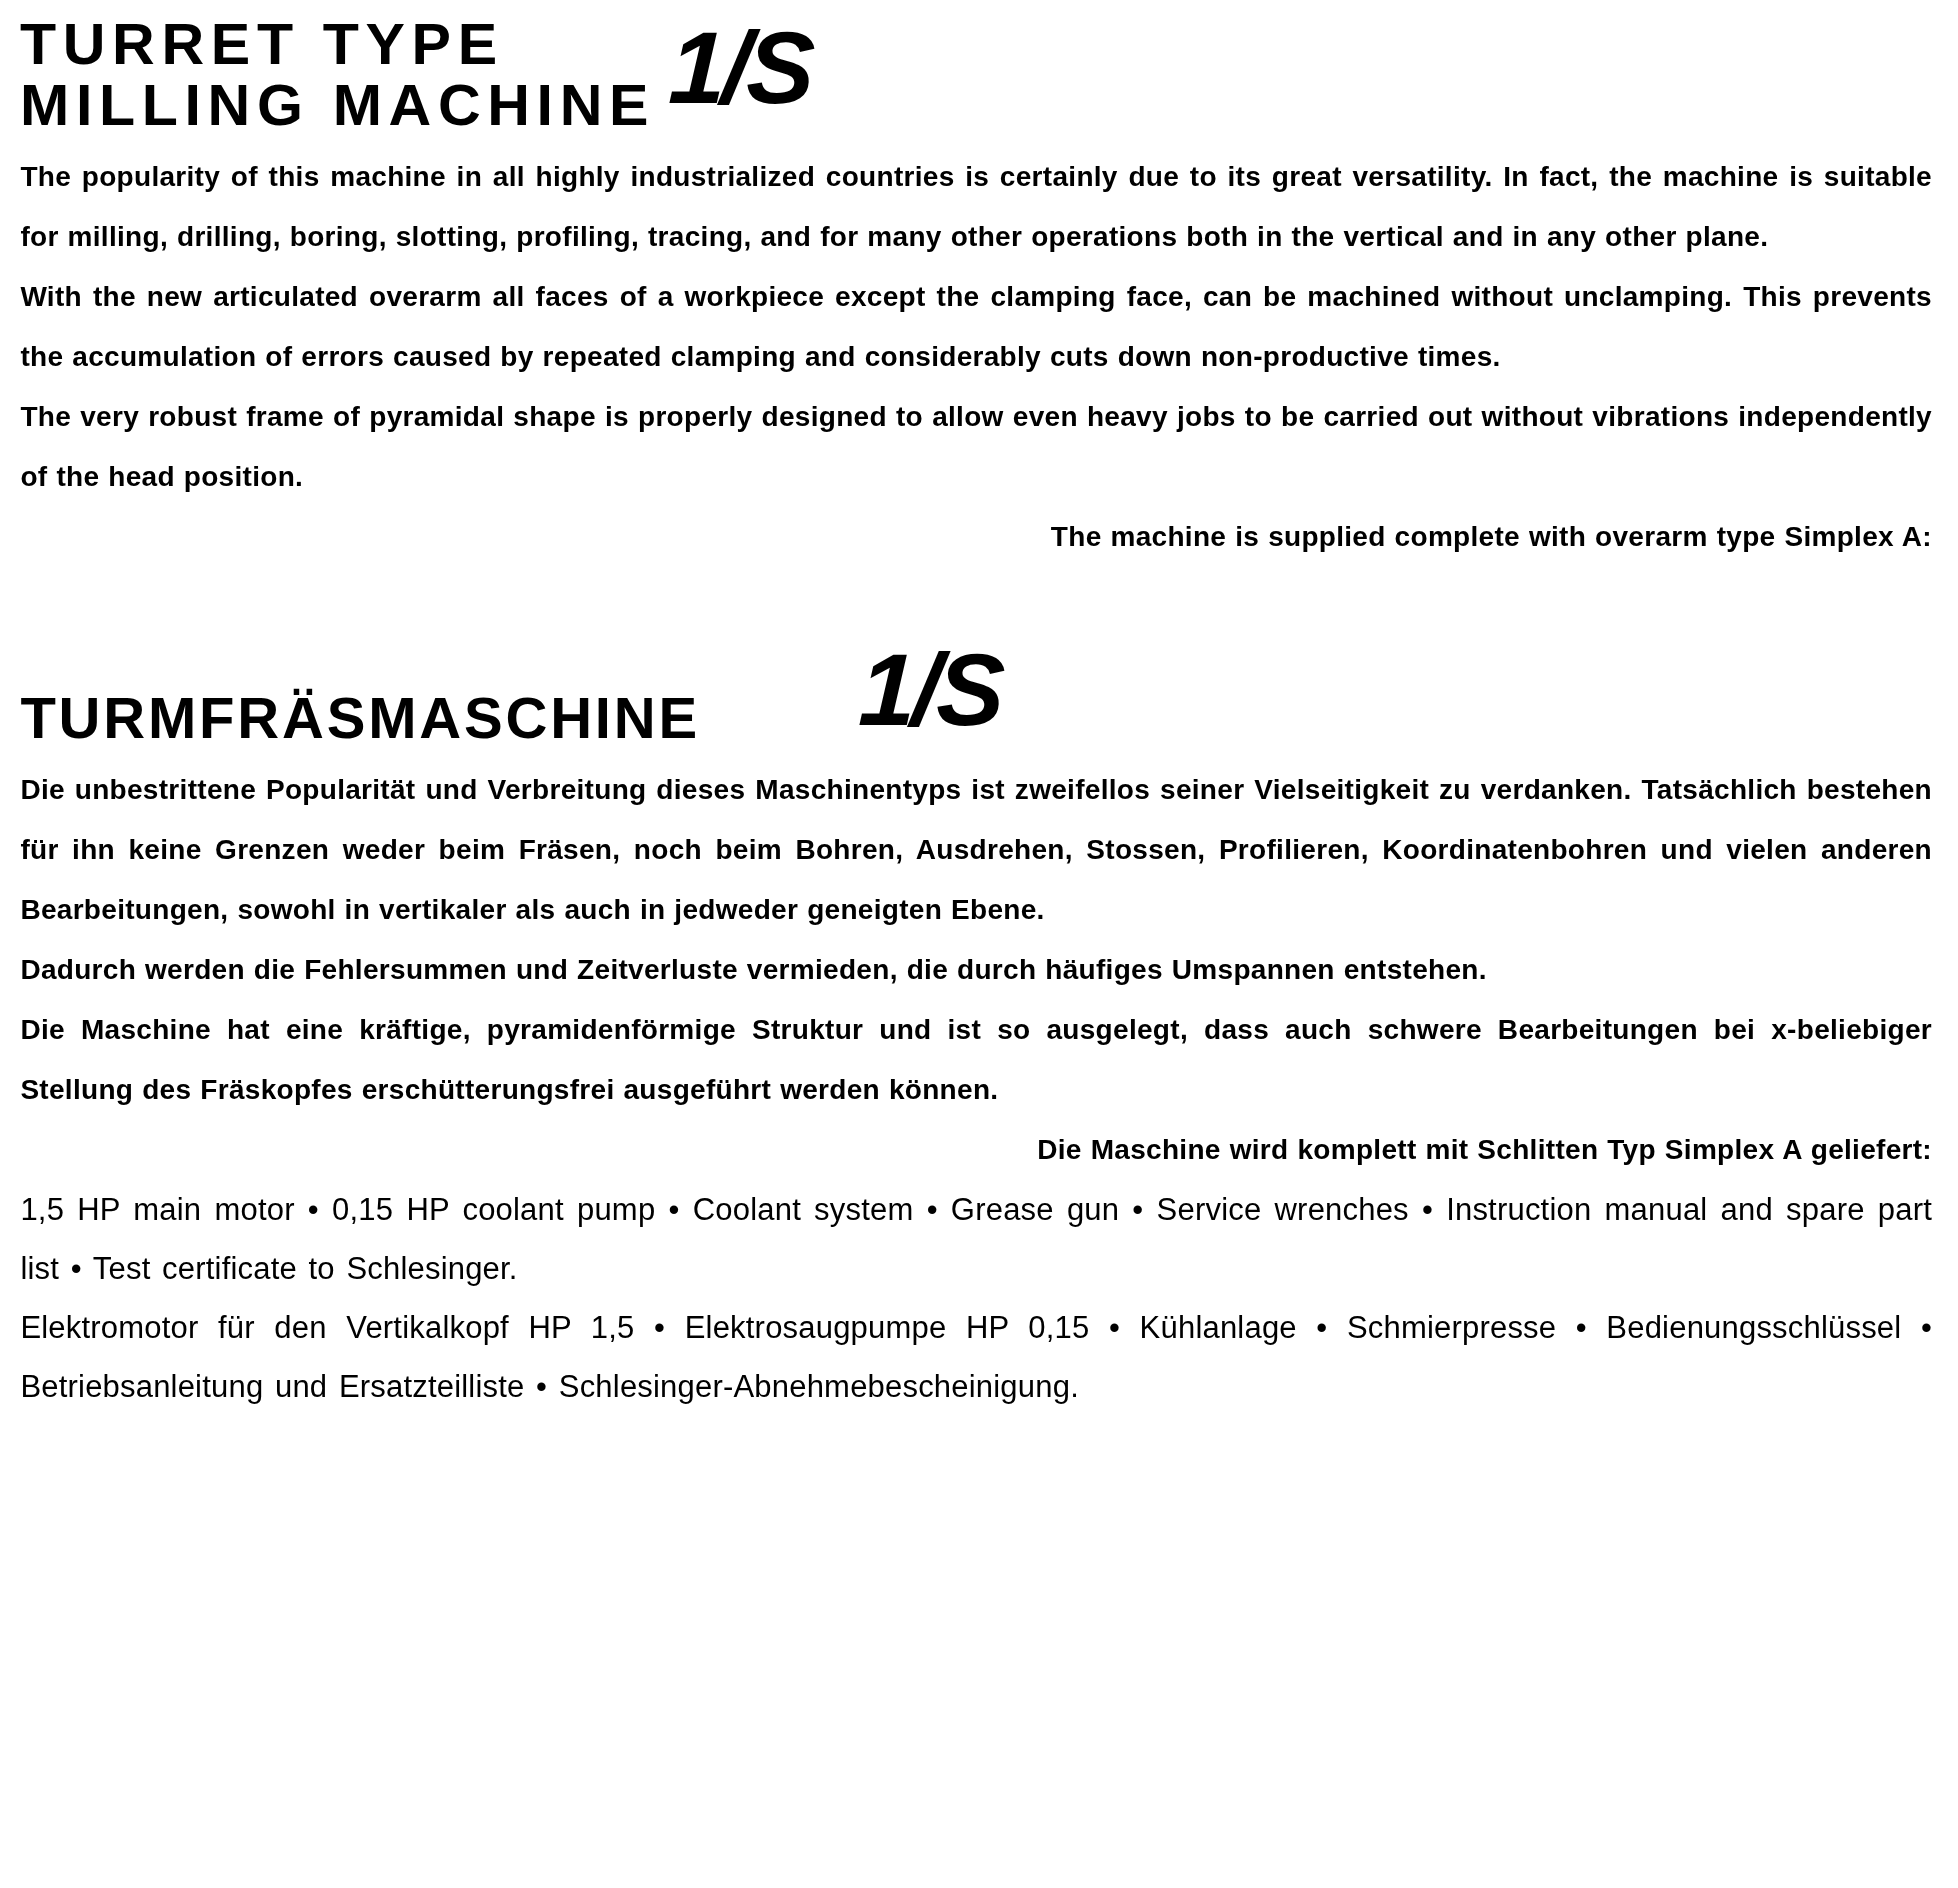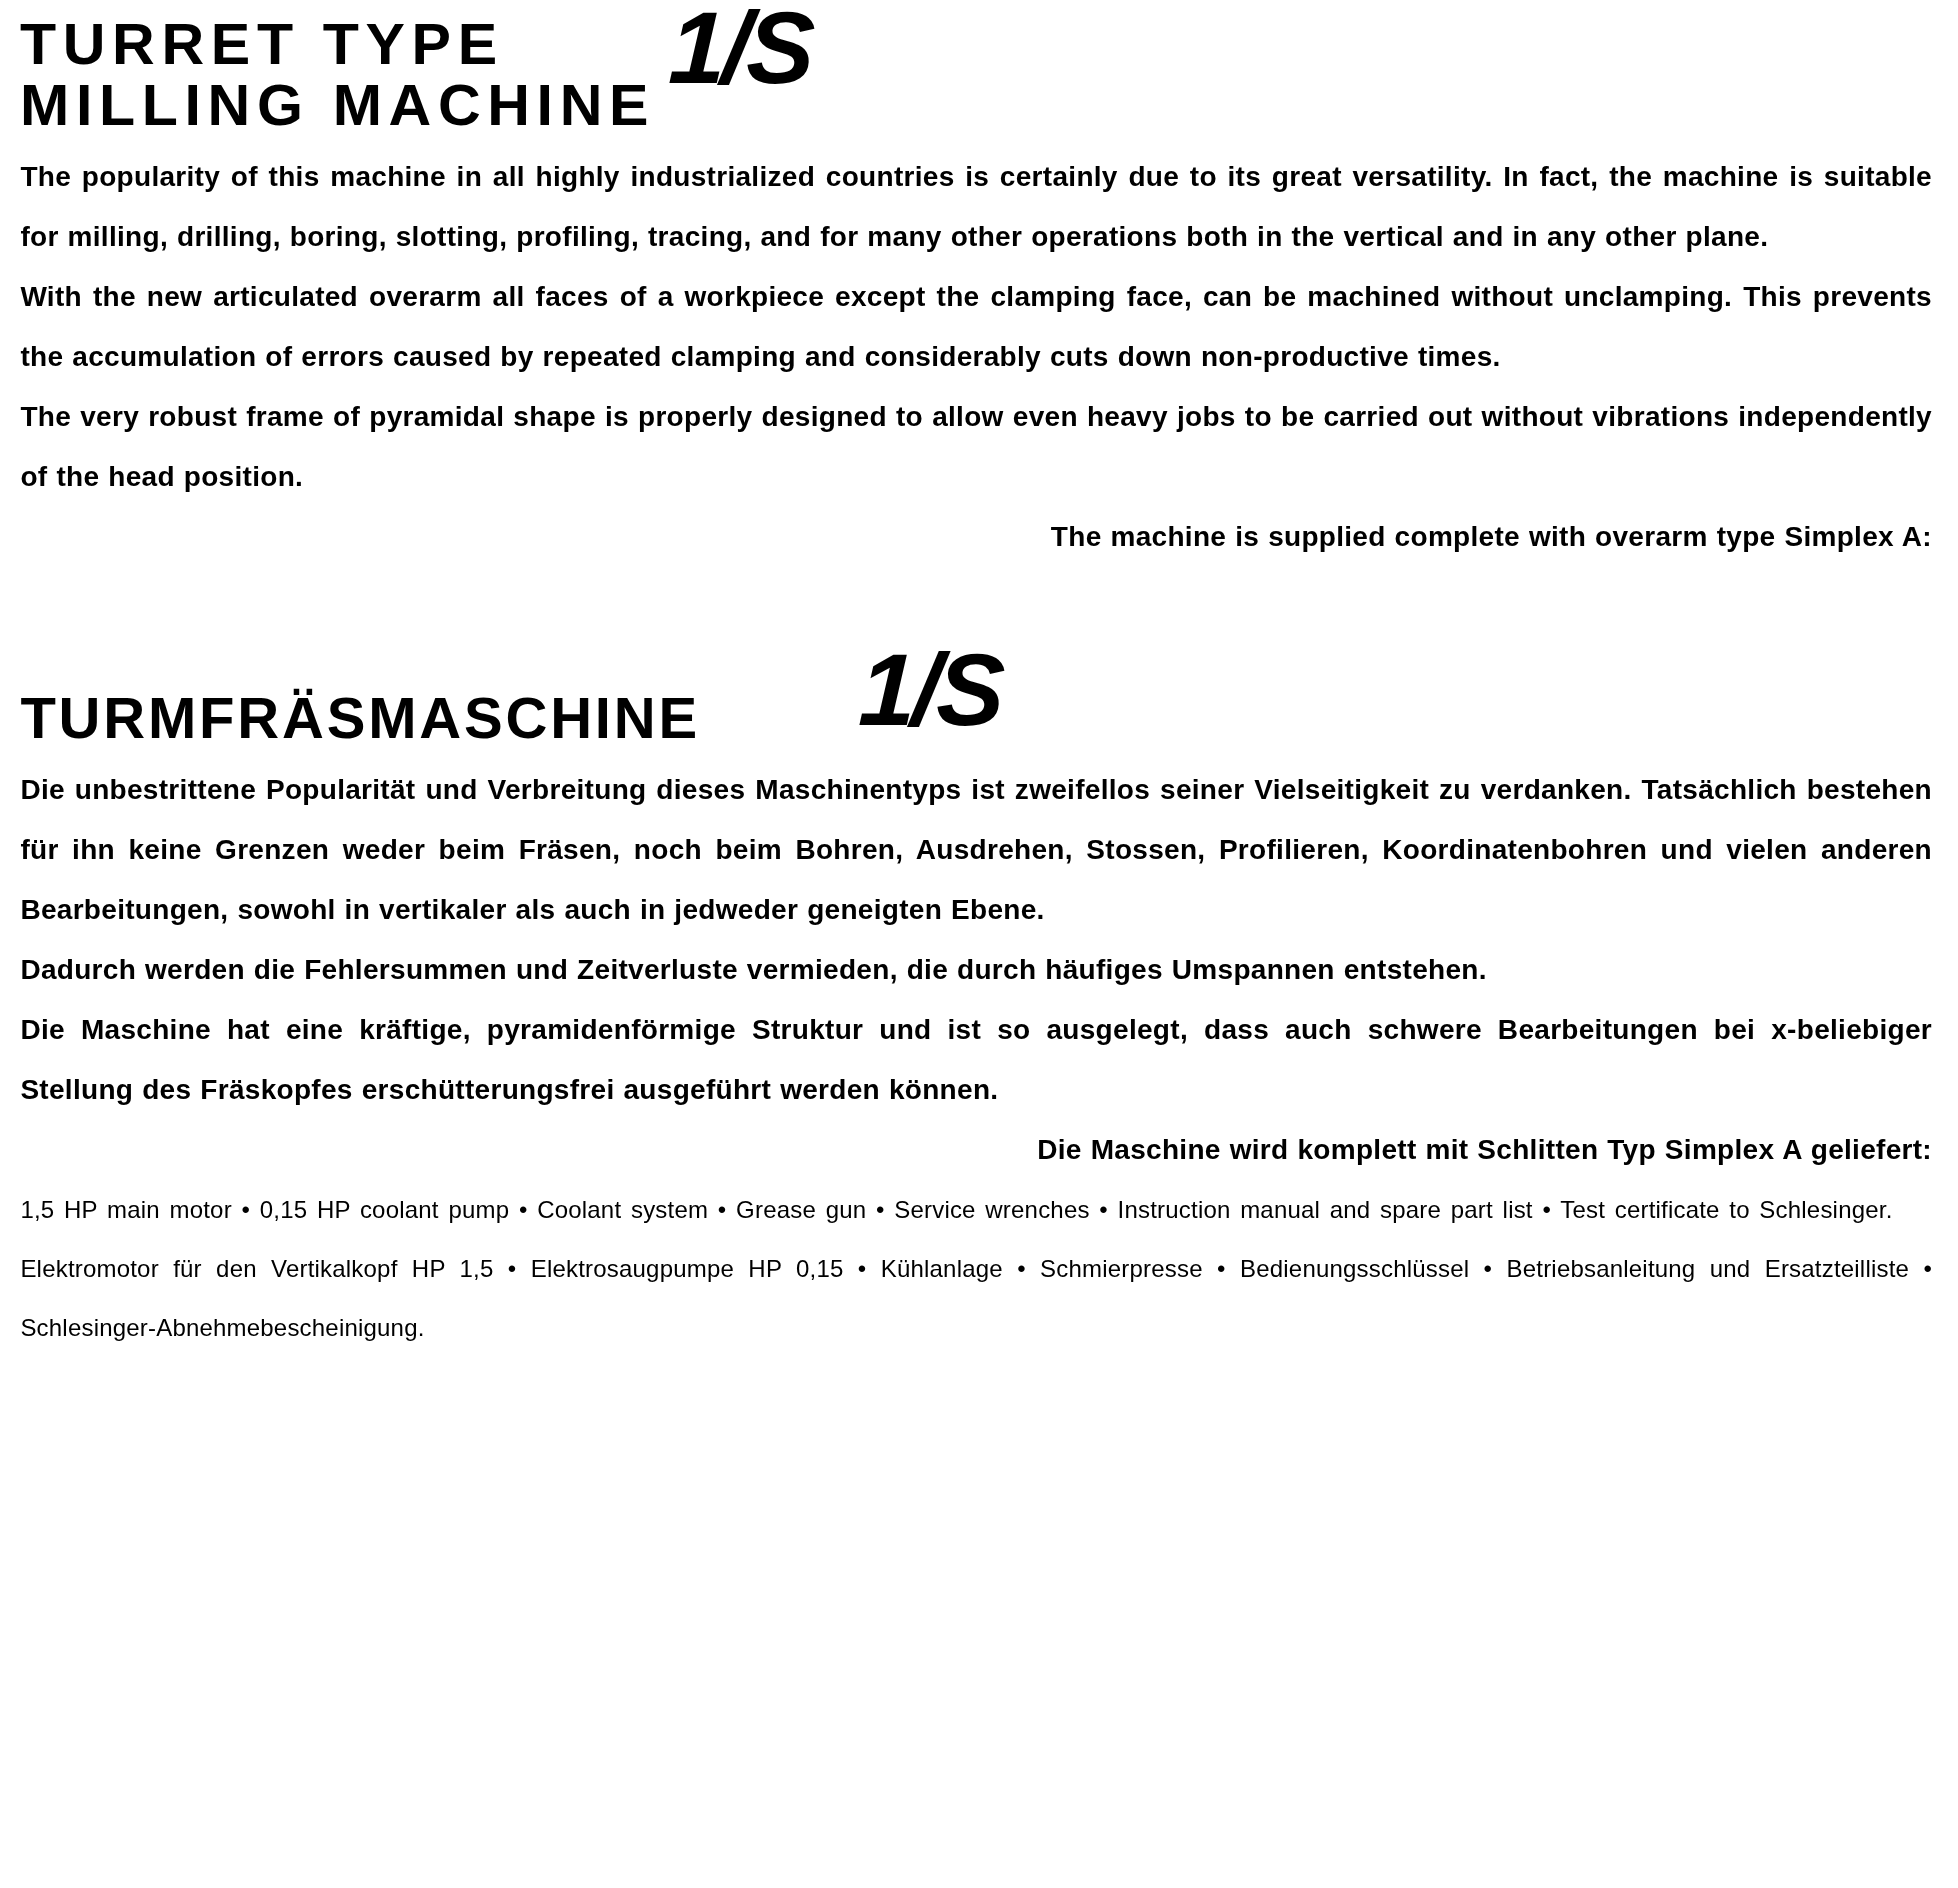--- a/index.html
+++ b/index.html
@@ -18,21 +18,21 @@
     box-sizing: border-box;
     width: 1958px;
     height: 1889px;
     padding: 13px 26px 0 20.4px;
     position: relative;
   }
 
   
   .heading-block {
     display: flex;
-    align-items: flex-start;
+    align-items: center;
     position: relative;
   }
   .heading-en {
     font-weight: 700;
     font-size: 58px;
     line-height: 1.06;
     letter-spacing: 6.5px;
     white-space: pre-line;
     font-stretch: condensed;
     transform: scaleX(1.02);
@@ -88,21 +88,21 @@
     text-align: right;
   }
   .para + .para { margin-top: 0; }
 
   .block-en { margin-top: 11px; }
   .block-de { margin-top: 3.7px; }
 
   
   .equip {
     font-weight: 400;
-    font-size: 24px;
+    font-size: 31px;
     line-height: 59px;
     text-align: justify;
     margin: 0;
     letter-spacing: 0.2px;
     word-spacing: 2.8px;
   }
 </style>
 </head>
 <body>
 

